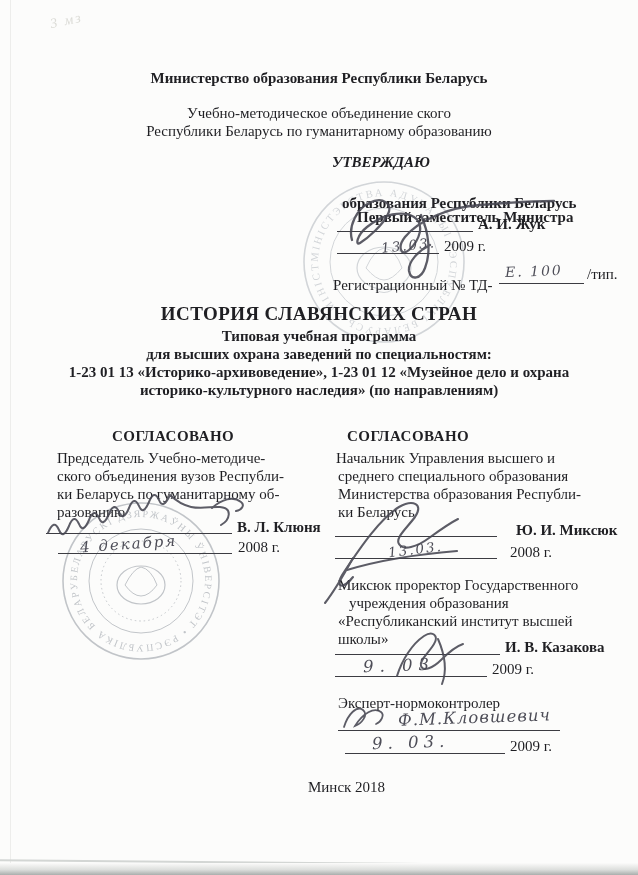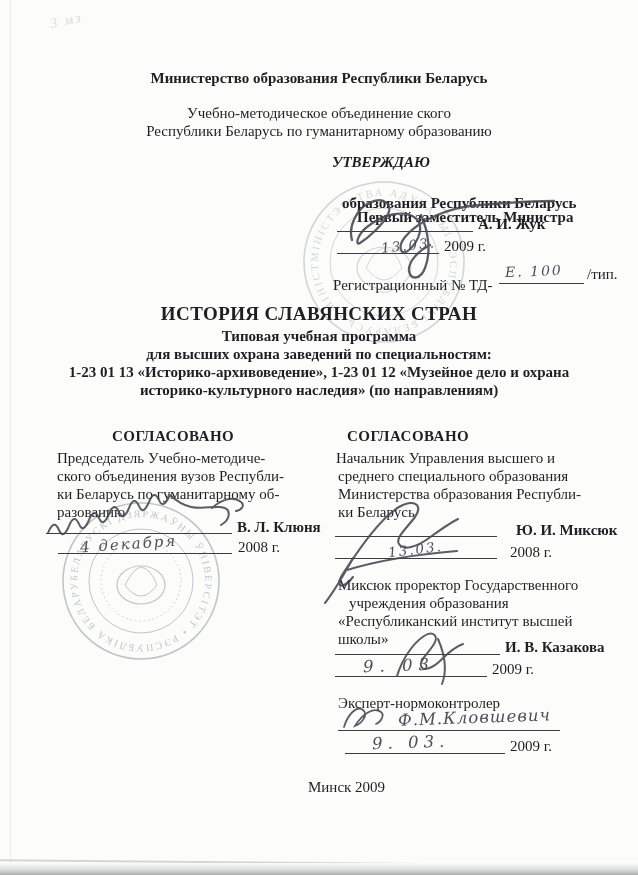--- a/index.html
+++ b/index.html
@@ -134,21 +134,21 @@
     <div class="line" style="left:335px;top:676px;width:152px;"></div>
     <div class="abs fs15" style="left:492px;top:661px;">2009 г.</div>
 
     <div class="abs fs15" style="left:338px;top:695px;">Эксперт-нормоконтролер</div>
     <div class="hw hw-big" style="left:398px;top:708px;transform:rotate(-2deg);">Ф.М.Кловшевич</div>
     <div class="line" style="left:338px;top:730px;width:222px;"></div>
     <div class="hw hw-big" style="left:372px;top:733px;transform:rotate(-2deg);letter-spacing:5px;">9. 03.</div>
     <div class="line" style="left:345px;top:753px;width:160px;"></div>
     <div class="abs fs15" style="left:510px;top:738px;">2009 г.</div>
 
-    <div class="abs fs15" style="left:308px;top:779px;">Минск 2009</div>
+    <div class="abs fs15" style="left:308px;top:779px;">Минск 2018</div>
   </div>
 
   <svg class="overlay z2" width="638" height="875" viewBox="0 0 638 875">
     <g stroke="#474752" fill="none" stroke-linecap="round" opacity="0.88">
 
       <g stroke-width="2.3">
         <path d="M352,240 C348,226 357,209 369,203 C383,196 393,204 388,214 C383,225 368,238 360,243 C355,246 357,235 367,227 C383,214 403,210 414,217 C425,224 420,240 409,250 C401,257 397,247 405,237 C418,221 448,207 480,205 C505,203 528,201 554,201"></path>
         <path d="M421,215 C429,233 431,253 425,268 C421,279 411,281 409,271 C408,262 418,251 430,245"></path>
       </g>
 

